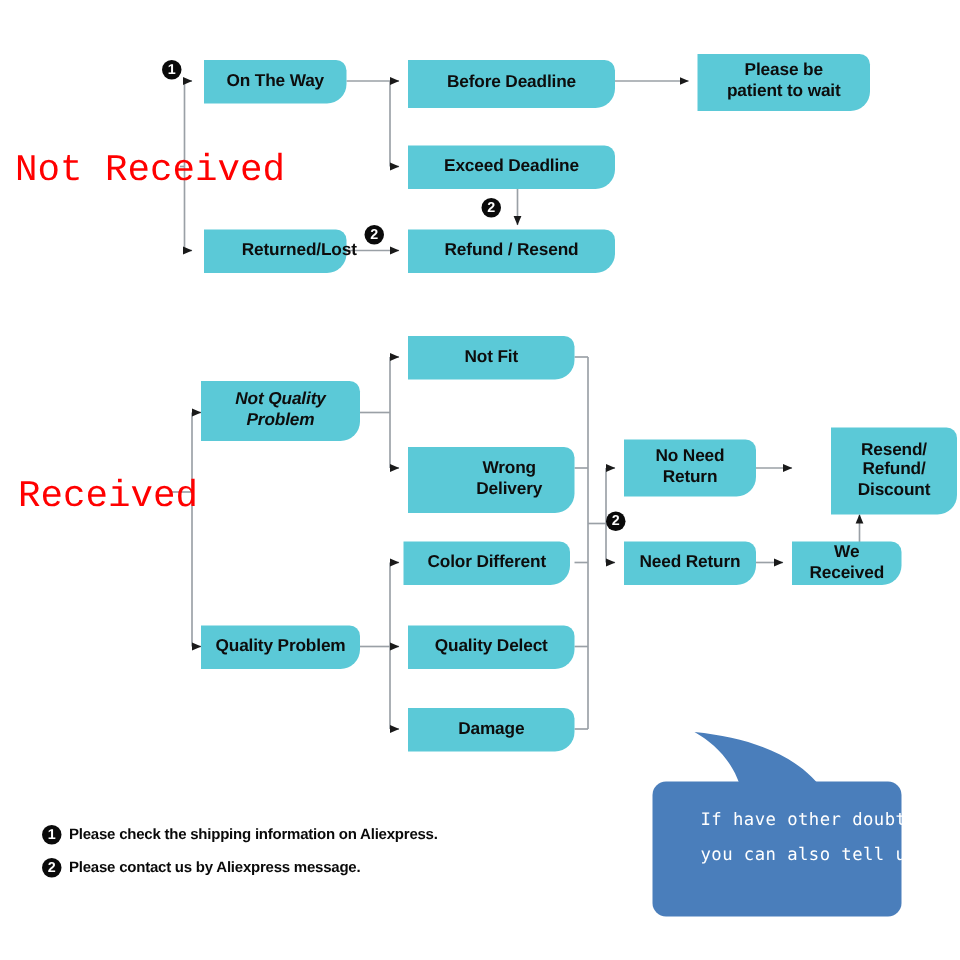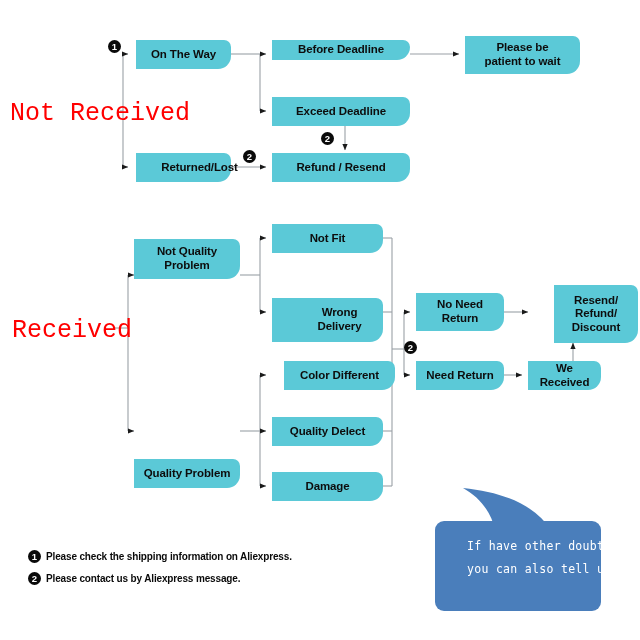--- a/index.html
+++ b/index.html
@@ -167,47 +167,47 @@
       <path d="M573,362 L573,343" marker-end="url(#ah)"></path>
     </g>
   </svg>
 
   <div class="group-label" style="left:10px; top:99px;">Not Received</div>
 
   <div class="badge" style="left:108px; top:40px;">1</div>
 
   <div class="node" style="left:136px; top:40px; width:95px; height:29px;">On The Way</div>
 
-  <div class="node" style="left:272px; top:40px; width:138px; height:20px;">Before Deadline</div>
+  <div class="node" style="left:272px; top:40px; width:138px; height:32px;">Before Deadline</div>
 
   <div class="node" style="left:465px; top:36px; width:115px; height:38px; white-space:pre-line;">Please be
 patient to wait</div>
 
   <div class="node" style="left:272px; top:97px; width:138px; height:29px;">Exceed Deadline</div>
 
   <div class="node" style="left:136px; top:153px; width:95px; height:29px;padding-left:36px;">Returned/Lost</div>
 
   <div class="badge" style="left:243px; top:150px;">2</div>
 
   <div class="badge" style="left:321px; top:132px;">2</div>
 
   <div class="node" style="left:272px; top:153px; width:138px; height:29px;">Refund / Resend</div>
 
   <div class="group-label" style="left:12px; top:316px;text-align:center;">Received</div>
 
-  <div class="node" style="left:134px; top:239px; width:106px; height:40px; white-space:pre-line;">Not Quality
+  <div class="node" style="left:134px; top:254px; width:106px; height:40px; white-space:pre-line;font-style:italic;">Not Quality
 Problem</div>
 
-  <div class="node" style="left:134px; top:417px; width:106px; height:29px;margin-top:42px;">Quality Problem</div>
+  <div class="node" style="left:134px; top:417px; width:106px; height:29px;">Quality Problem</div>
 
   <div class="node" style="left:272px; top:224px; width:111px; height:29px;">Not Fit</div>
 
   <div class="node" style="left:272px; top:298px; width:111px; height:44px;padding-left:28px;">Wrong Delivery</div>
 
-  <div class="node" style="left:284px; top:361px; width:111px; height:29px;">Color Different</div>
+  <div class="node" style="left:269px; top:361px; width:111px; height:29px;">Color Different</div>
 
   <div class="node" style="left:272px; top:417px; width:111px; height:29px;">Quality Delect</div>
 
   <div class="node" style="left:272px; top:472px; width:111px; height:29px;">Damage</div>
 
   <div class="badge" style="left:404px; top:341px;">2</div>
 
   <div class="node" style="left:416px; top:293px; width:88px; height:38px; white-space:pre-line;">No Need
 Return</div>
 

